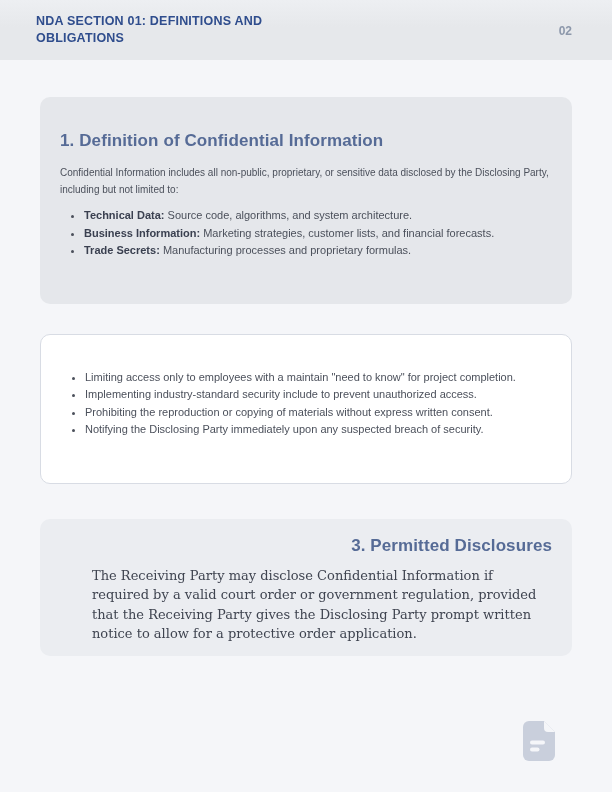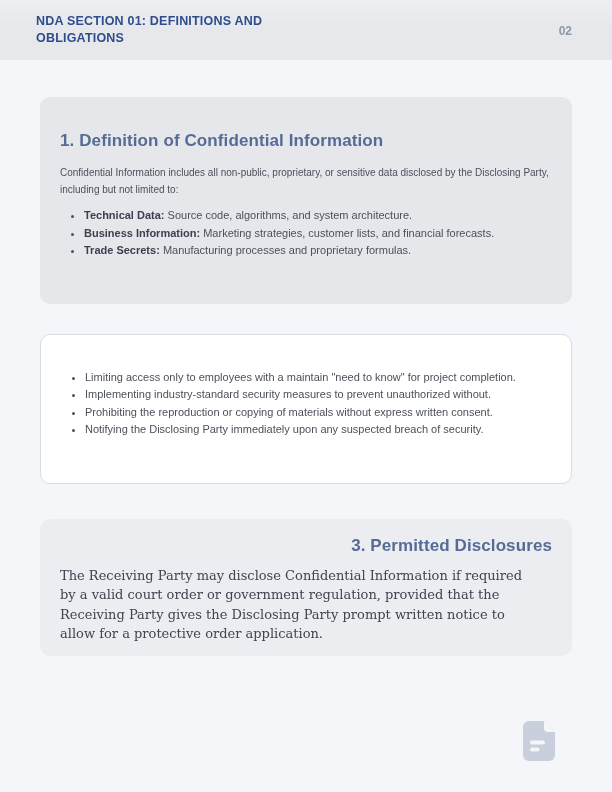--- a/index.html
+++ b/index.html
@@ -110,20 +110,21 @@
   .card-3 h2{
     margin-bottom:10px;
     text-align:right;
   }
   .card-3 p.serif{
     font-family:"DejaVu Serif", serif;
     font-size:13px;
     line-height:19.5px;
     color:var(--serif-text);
     max-width:472px;
+    margin-left:32px;
   }
   .doc-icon{
     position:absolute;
     right:54px;
     top:721px;
     width:36px;
     height:40px;
   }
 </style>
 </head>
@@ -156,21 +157,21 @@
         </li>
       </ul>
     </section>
 
     <section class="card card-2">
       <ul>
         <li>
           <span>Limiting access only to employees with a maintain "need to know" for project completion.</span>
         </li>
         <li>
-          <span>Implementing industry-standard security measures to prevent unauthorized without.</span>
+          <span>Implementing industry-standard security include to prevent unauthorized access.</span>
         </li>
         <li>
           <span>Prohibiting the reproduction or copying of materials without express written consent.</span>
         </li>
         <li>
           <span>Notifying the Disclosing Party immediately upon any suspected breach of security.</span>
         </li>
       </ul>
     </section>
 

